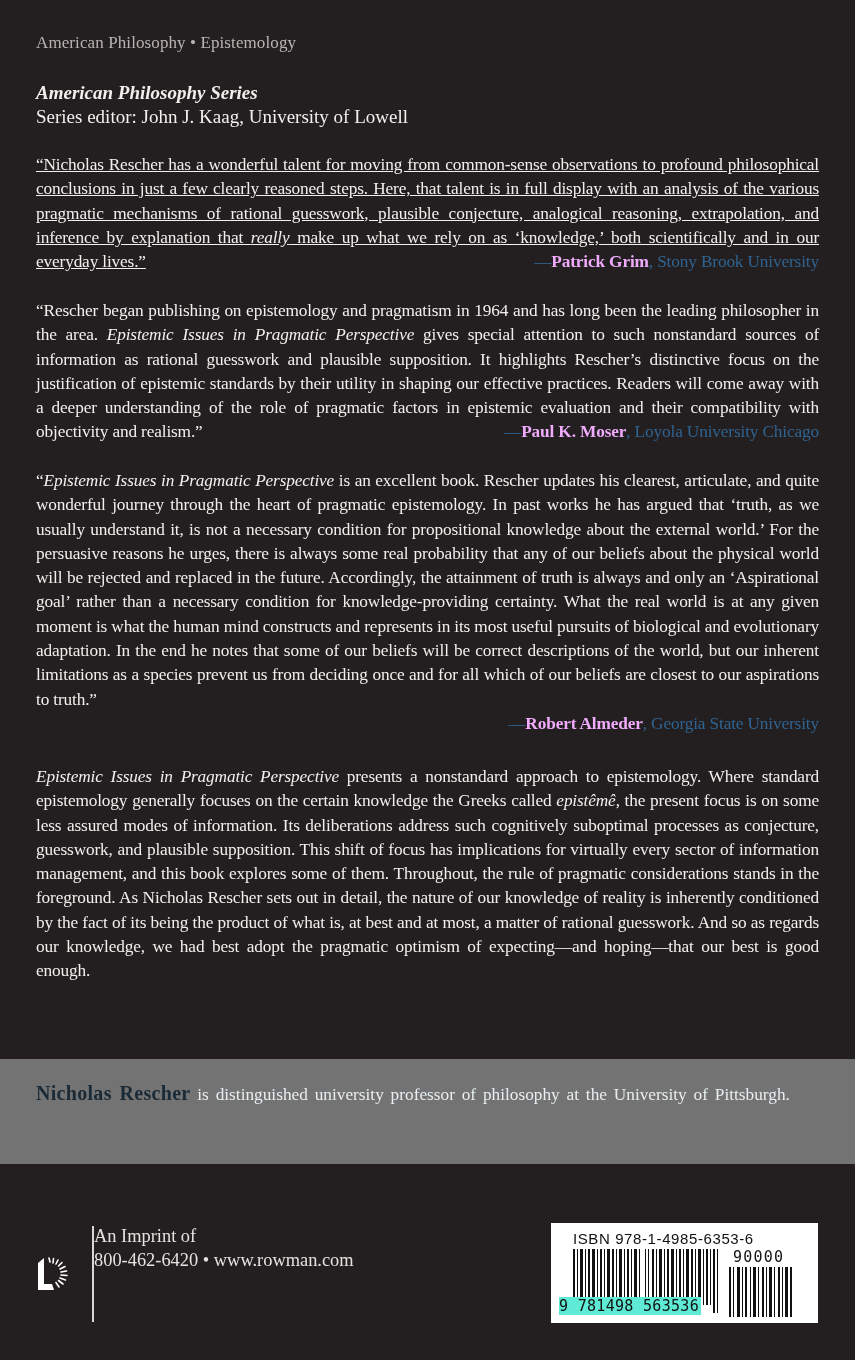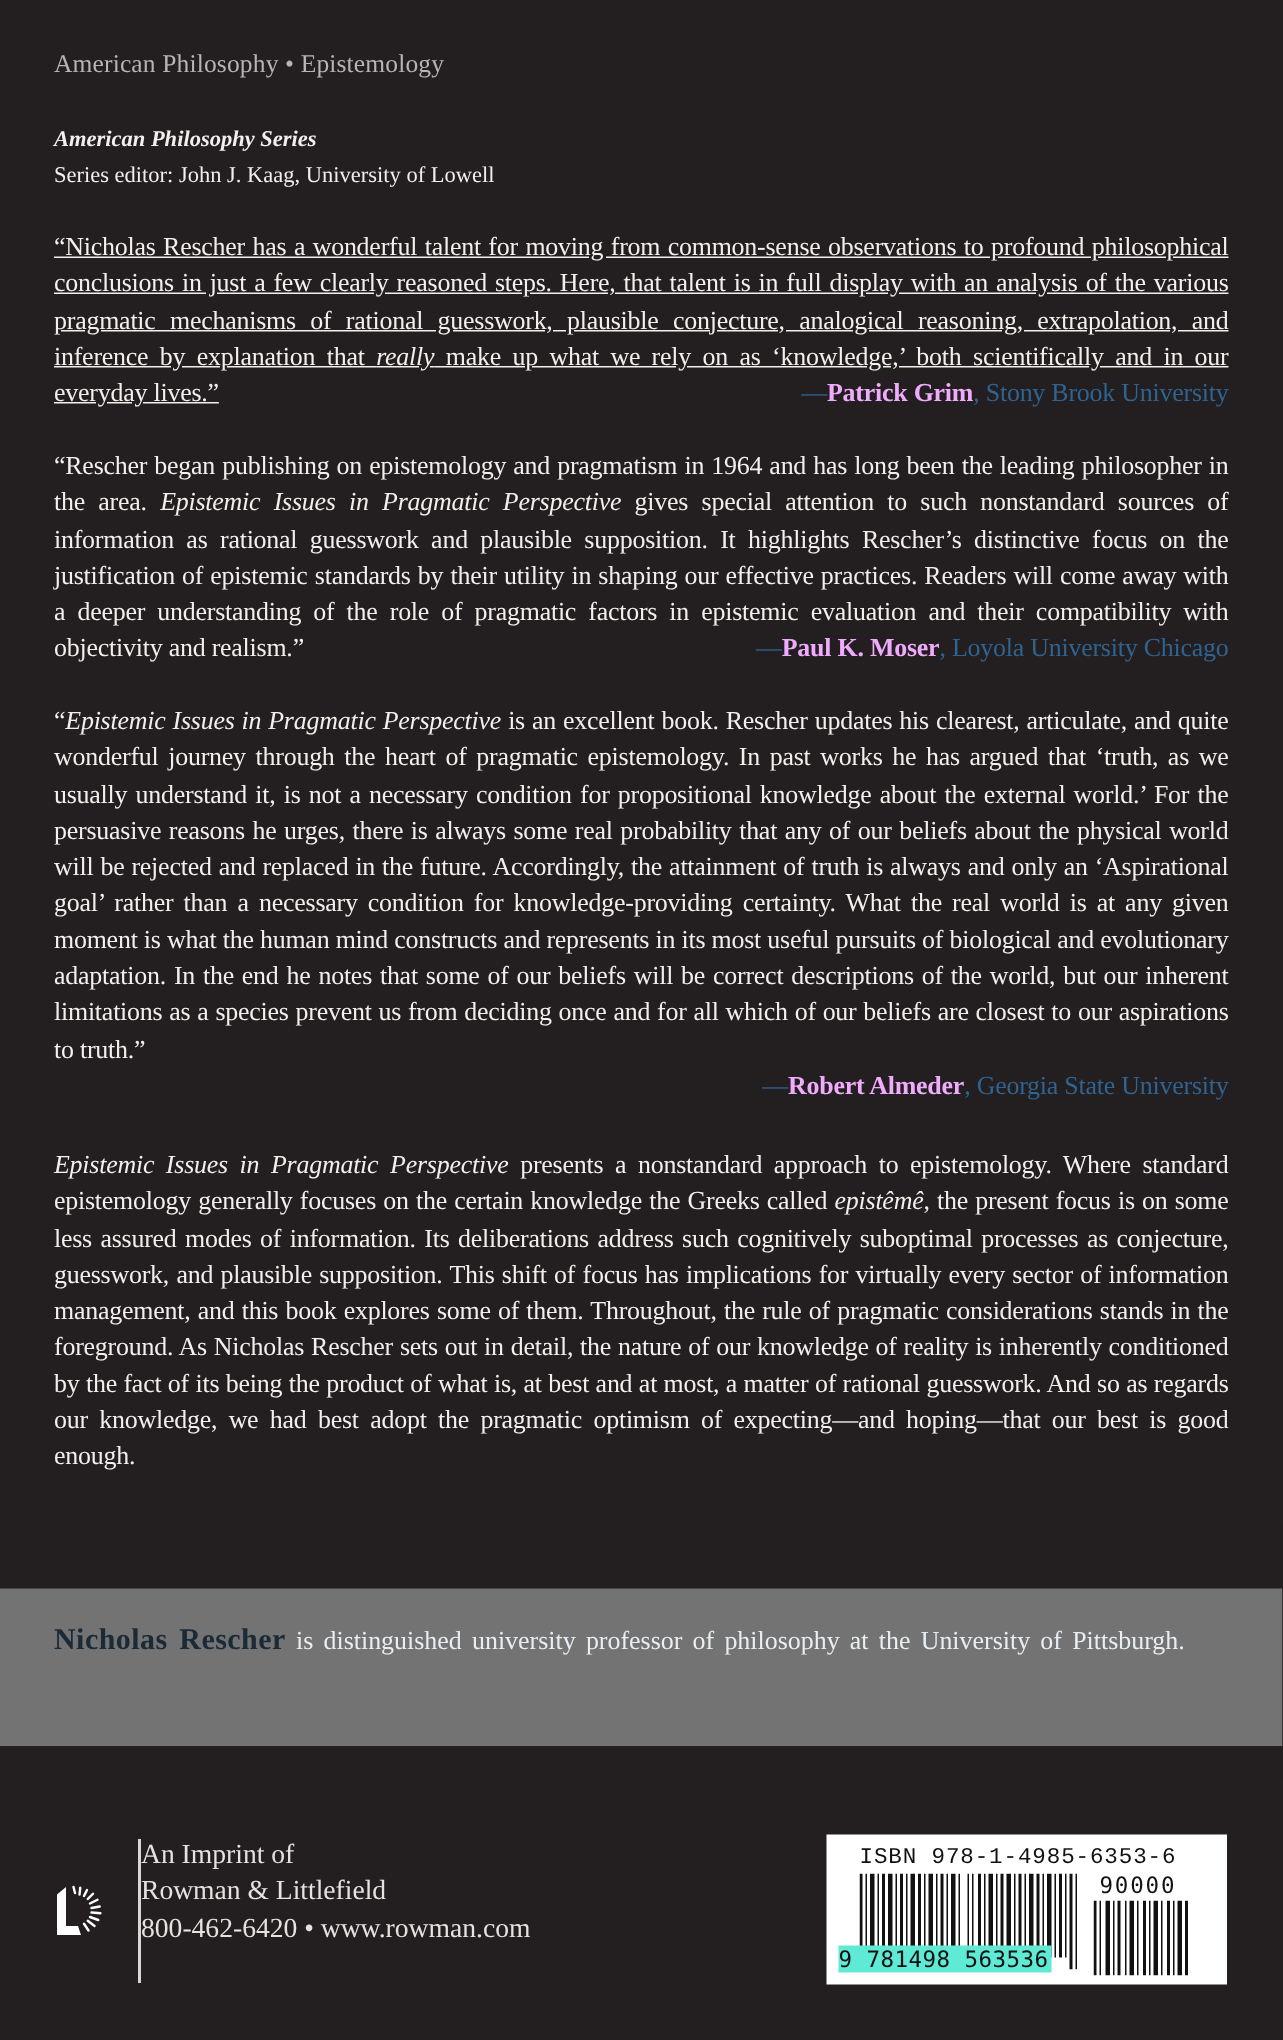--- a/index.html
+++ b/index.html
@@ -8,21 +8,21 @@
     background: #231f20;
     font-family: "Liberation Serif", "DejaVu Serif", serif;
     color: #f2efec;
     position: relative;
     overflow: hidden;
   }
   .topline {
     position: absolute; left: 36px; top: 33px;
     font-size: 17px; color: #b9b4b2; letter-spacing: 0.1px;
   }
-  .series { position: absolute; left: 36px; top: 81px; font-size: 15px; line-height: 24px; }
+  .series { position: absolute; left: 36px; top: 81px; font-size: 19px; line-height: 24px; }
   .series .s-title { font-style: italic; font-weight: bold; }
   .content { position: absolute; left: 36px; width: 783px; font-size: 17.3px; line-height: 24.3px; text-align: justify; letter-spacing: -0.15px; }
   .content i { font-style: italic; }
   .attr { color: #2f6390; }
   .attr .nm { color: #f0abfc; font-weight: bold; }
   .attr-right { text-align: right; }
   .inline-attr { float: right; }
   .q1 { top: 153px; text-decoration: underline; }
   .q2 { top: 299px; }
   .q3 { top: 469px; }
@@ -39,21 +39,21 @@
   .bio .bio-name { font-weight: bold; color: #1a2a36; font-size: 20px; letter-spacing: 0.3px; }
   .publisher { position: absolute; left: 36px; top: 1226px; height: 96px; }
   .logo { position: absolute; left: 0; top: 30px; width: 34px; height: 36px; }
   .vrule { position: absolute; left: 56px; top: 0; width: 2px; height: 96px; background: #d9d6d4; }
   .pub-text { position: absolute; left: 58px; top: -2px; font-size: 18.4px; line-height: 24.4px; color: #e6e2df; white-space: nowrap; }
   .barcode-box {
     position: absolute; left: 551px; top: 1223px; width: 267px; height: 100px;
     background: #ffffff;
   }
   .isbn-text {
-    position: absolute; left: 22px; top: 7px; font-family: Liberation Mono, monospace;
+    position: absolute; left: 22px; top: 7px; font-family: Liberation Sans, sans-serif;
     font-size: 15px; color: #111; letter-spacing: 0.6px; white-space: nowrap;
   }
   .price-text {
     position: absolute; left: 182px; top: 25px; font-family: "DejaVu Sans Mono", monospace;
     font-size: 15px; color: #111; letter-spacing: 1.2px;
   }
   .bars-main { position: absolute; left: 22px; top: 26px; }
   .bars-addon { position: absolute; left: 178px; top: 44px; }
   .ean-text {
     position: absolute; left: 8px; top: 74px; font-family: "DejaVu Sans Mono", monospace;
@@ -103,21 +103,20 @@
       <line x1="25" y1="16" x2="30.5" y2="15"></line>
       <line x1="25" y1="19" x2="31" y2="19.5"></line>
       <line x1="24" y1="22" x2="29.5" y2="24"></line>
       <line x1="22.5" y1="24.5" x2="27" y2="28"></line>
       <line x1="20" y1="26.5" x2="23" y2="31"></line>
     </g>
   </svg>
   <div class="vrule"></div>
   <div class="pub-text">
     <div>An Imprint of</div>
-    <div>Rowman &amp; Littlefield</div>
     <div>800-462-6420 • www.rowman.com</div>
   </div>
 </div>
 
 <div class="barcode-box">
   <div class="isbn-text">ISBN 978-1-4985-6353-6</div>
   <svg class="bars-main" width="152" height="64" viewBox="0 0 152 64">
     <g fill="#111">
       <rect x="0" y="0" width="2" height="64"></rect>
         <rect x="4" y="0" width="1" height="64"></rect>

